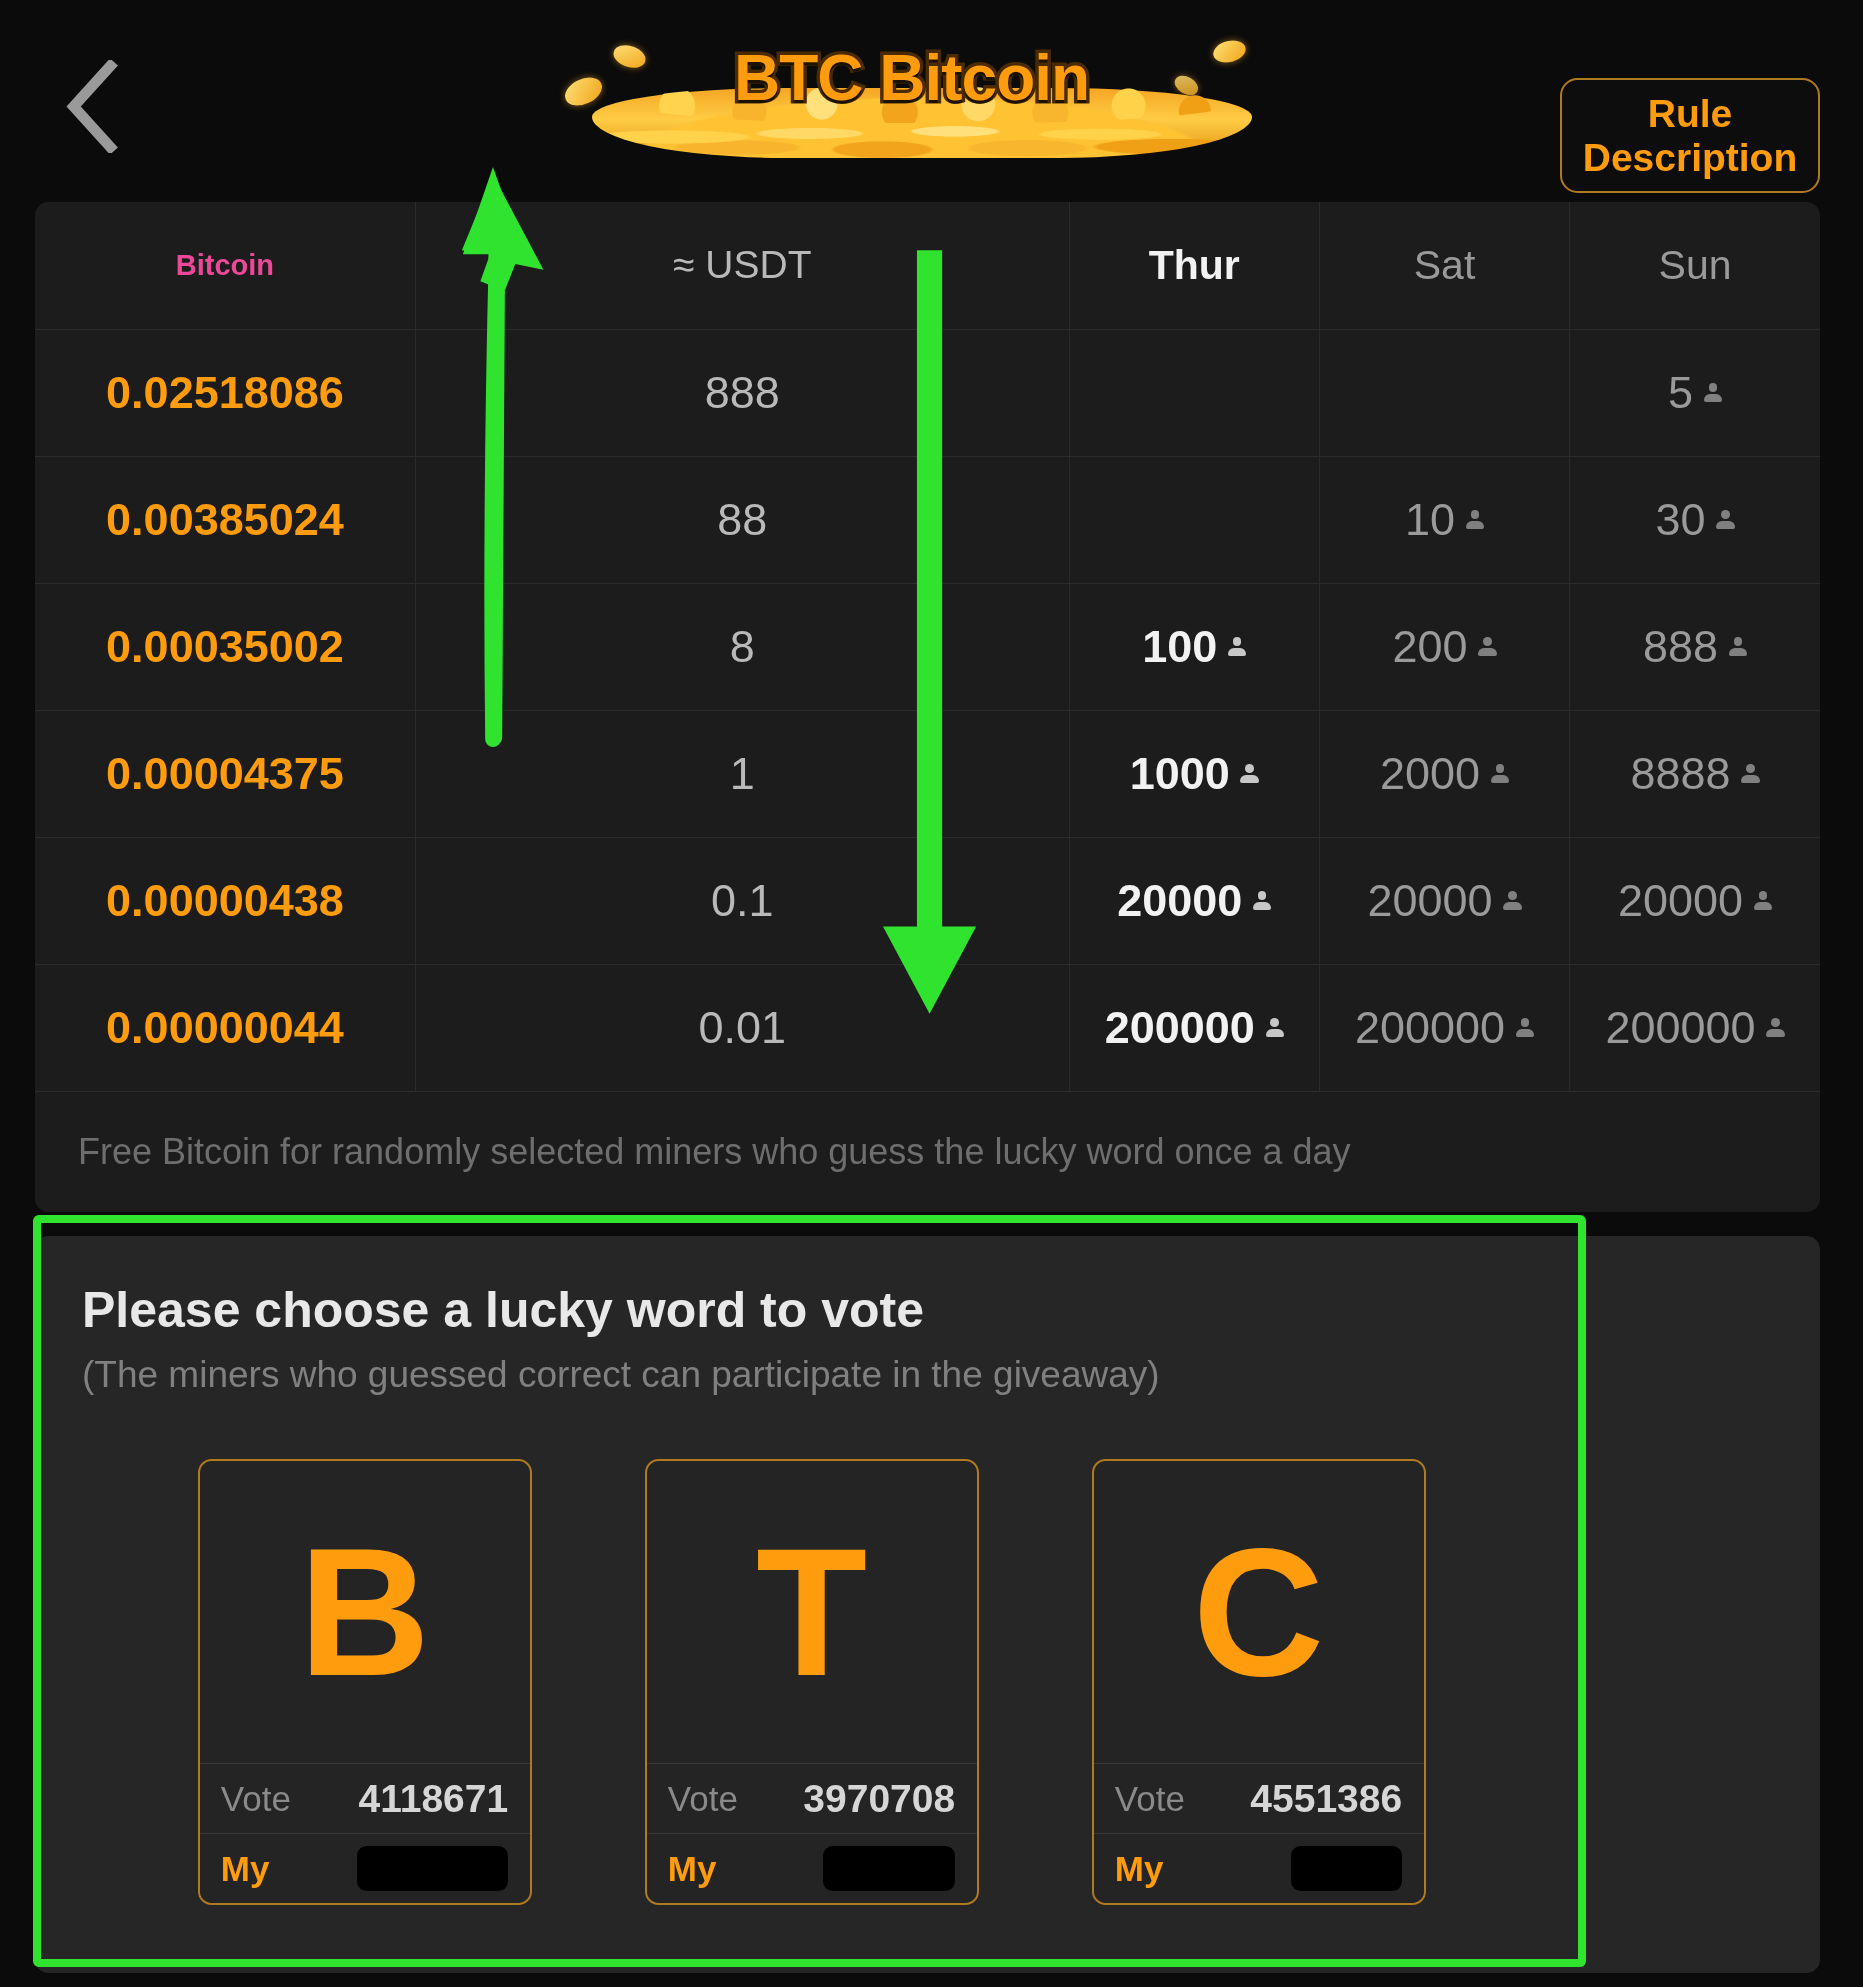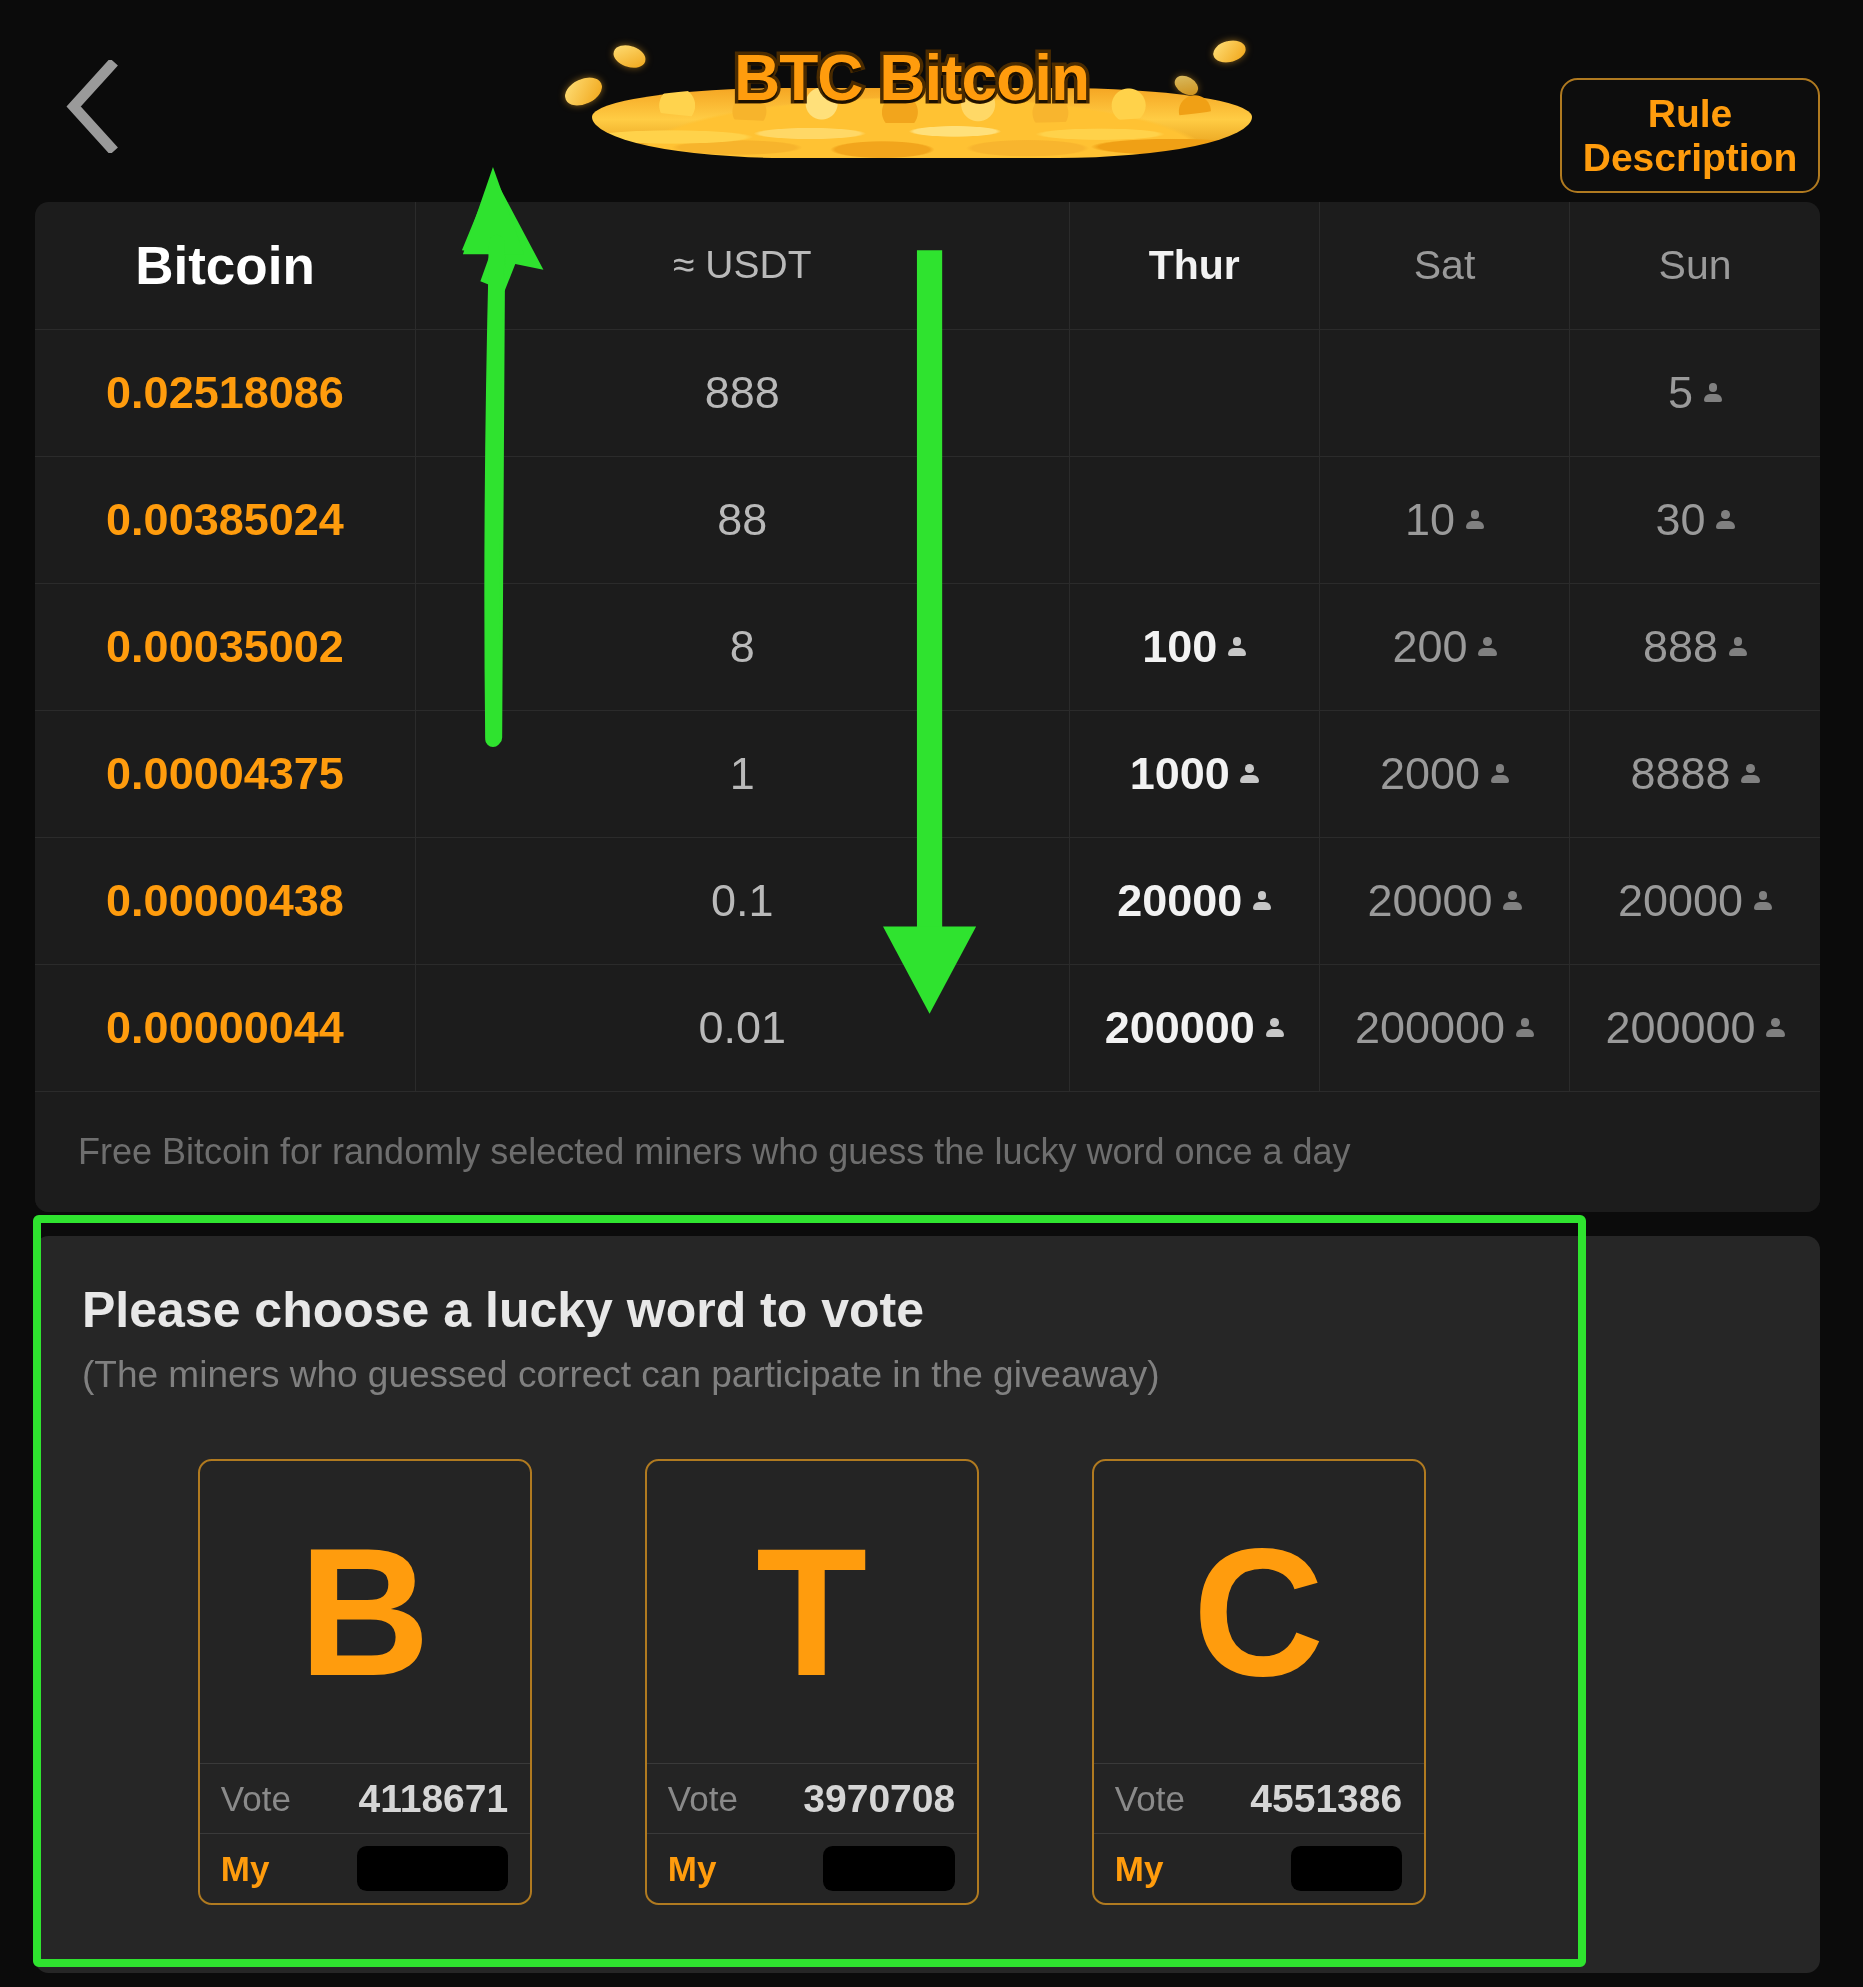--- a/index.html
+++ b/index.html
@@ -142,21 +142,21 @@
   table.prize th, table.prize td {
     height: 127px;
     text-align: center;
     vertical-align: middle;
     border-right: 1.9px solid #2b2b2b;
     border-bottom: 1.9px solid #2b2b2b;
     padding: 0 11.6px;
   }
   table.prize th:last-child, table.prize td:last-child { border-right: none; margin-top: 20px; }
 
-  th.h-btc  { color: #ffffff; font-size: 53px; font-weight: bold; }
+  th.h-btc  { color: #ec4899; font-size: 29px; font-weight: bold; }
   th.h-usdt { color: #b9b9b9; font-size: 39px; font-weight: normal; }
   th.h-day-active { color: #f2f2f2; font-size: 41px; font-weight: bold; }
   th.h-day  { color: #9a9a9a; font-size: 41px; font-weight: normal; }
 
   td.v-btc  { color: #ff9c0d; font-size: 45px; font-weight: bold; }
   td.v-usdt { color: #b9b9b9; font-size: 45px; font-weight: normal; }
   td.v-day-active { color: #f2f2f2; font-size: 45px; font-weight: bold; }
   td.v-day  { color: #9a9a9a; font-size: 45px; font-weight: normal; }
 
   .cellval { display: inline-flex; align-items: center; justify-content: center; gap: 9.7px; }

